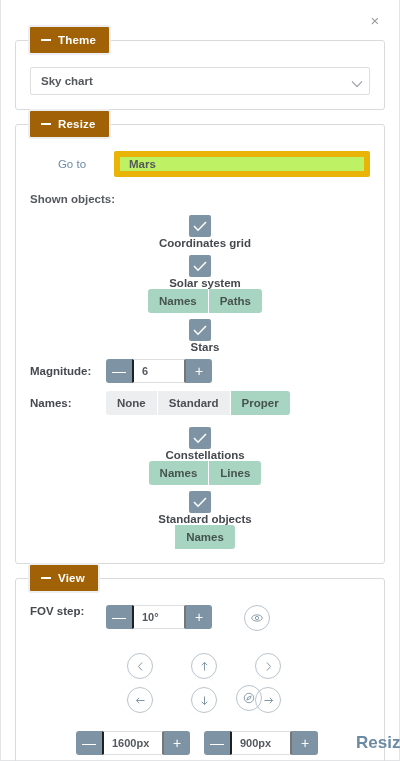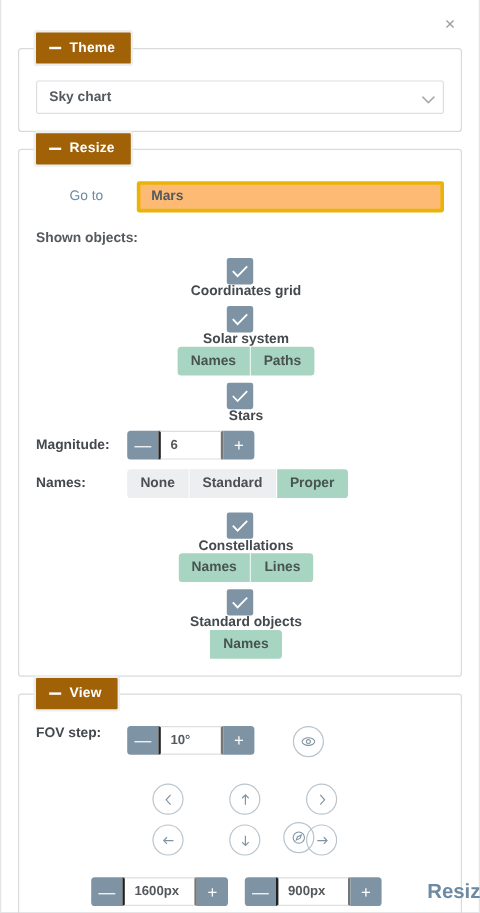--- a/index.html
+++ b/index.html
@@ -95,23 +95,23 @@
     color: #6c8ba3;
     font-size: 11.5px;
     font-weight: normal;
     width: 84px;
     text-align: center;
     cursor: pointer;
   }
   .text-input {
     flex: 1;
     height: 26px;
-    border: 3px solid #eab308;
+    border: 6px solid #eab308;
     border-radius: 2px;
-    background: #fdba74;
+    background: #bef264;
     font-size: 11.5px;
     font-weight: bold;
     color: #55595d;
     padding: 0 9px;
     font-family: "Liberation Sans", sans-serif;
     outline: none;
   }
 
   .section-title {
     font-size: 11.5px;

